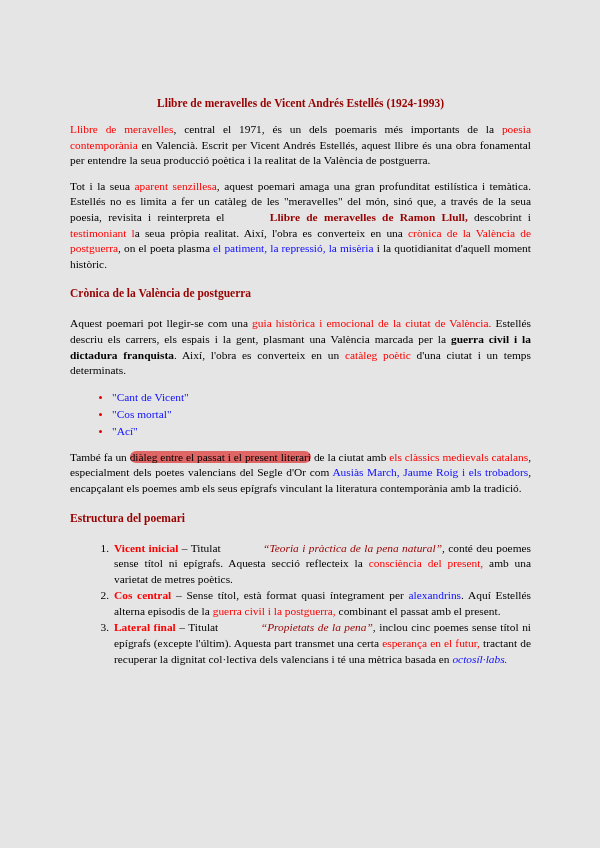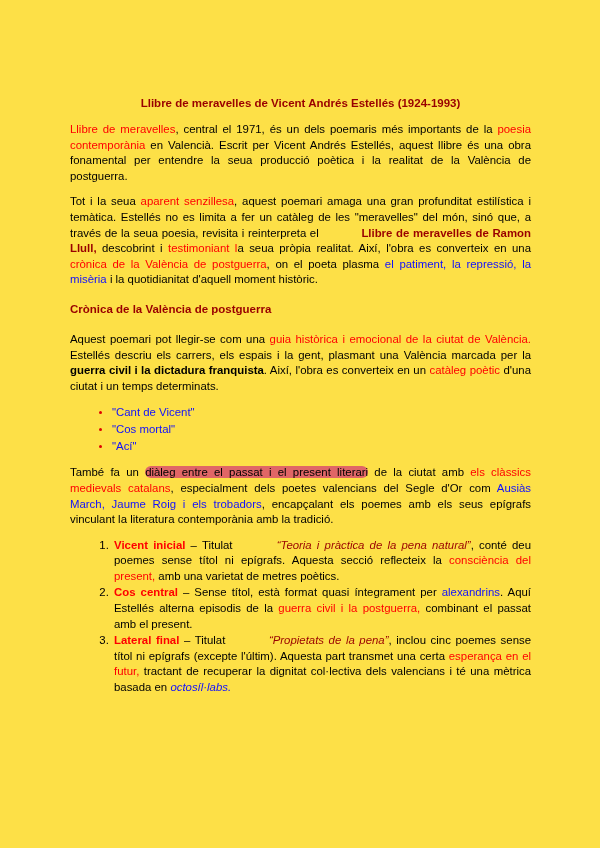--- a/index.html
+++ b/index.html
@@ -12,21 +12,22 @@
     height: 848px;
     overflow: hidden;
     font-family: "Liberation Sans", sans-serif;
     color: #000000;
   }
   .page {
     box-sizing: border-box;
     width: 600px;
     height: 848px;
     padding: 96px 69px 40px 70px;
-    background: #fde047;
+    background: #e5e5e5;
+    font-family: Liberation Serif, serif;
   }
   .doc-title {
     font-size: 11.5px;
     line-height: 15px;
     font-weight: bold;
     text-align: center;
     color: var(--maroon);
     margin: 0 0 11px 0;
   }
   p.doc-par {
@@ -77,19 +78,20 @@
       <p class="doc-par"><span class="c-red">Llibre de meravelles</span><span>, central el 1971, és un dels poemaris més importants de la </span><span class="c-red">poesia contemporània</span><span> en Valencià. Escrit per Vicent Andrés Estellés, aquest llibre és una obra fonamental per entendre la seua producció poètica i la realitat de la València de postguerra.</span></p>
       <p class="doc-par"><span>Tot i la seua </span><span class="c-red">aparent senzillesa</span><span>, aquest poemari amaga una gran profunditat estilística i temàtica. Estellés no es limita a fer un catàleg de les "meravelles" del món, sinó que, a través de la seua poesia, revisita i reinterpreta el </span><span class="c-maroon b">Llibre de meravelles de Ramon Llull,</span><span> descobrint i </span><span class="c-red">testimoniant l</span><span>a seua pròpia realitat. Així, l'obra es converteix en una </span><span class="c-red">crònica de la València de postguerra</span><span>, on el poeta plasma </span><span class="c-blue">el patiment, la repressió, la misèria</span><span> i la quotidianitat d'aquell moment històric.</span></p>
       <h2 class="doc-heading">Crònica de la València de postguerra</h2>
       <p class="doc-par"><span>Aquest poemari pot llegir-se com una </span><span class="c-red">guia històrica i emocional de la ciutat de València.</span><span> Estellés descriu els carrers, els espais i la gent, plasmant una València marcada per la </span><span class="b">guerra civil i la dictadura franquista</span><span>. Així, l'obra es converteix en un </span><span class="c-red">catàleg poètic</span><span> d'una ciutat i un temps determinats.</span></p>
       <ul class="doc-bullets">
         <li><span class="c-blue">"Cant de Vicent"</span></li>
         <li><span class="c-blue">"Cos mortal"</span></li>
         <li><span class="c-blue">"Ací"</span></li>
       </ul>
       <p class="doc-par"><span>També fa un </span><span class="hl">diàleg entre el passat i el present literari</span><span> de la ciutat amb </span><span class="c-red">els clàssics medievals catalans</span><span>, especialment dels poetes valencians del Segle d'Or com </span><span class="c-blue">Ausiàs March, Jaume Roig i els trobadors</span><span>, encapçalant els poemes amb els seus epígrafs vinculant la literatura contemporània amb la tradició.</span></p>
+      <h2 class="doc-heading">Estructura del poemari</h2>
       <ol class="doc-numbers">
         <li><span class="c-red b">Vicent inicial</span><span> – Titulat </span><span class="c-maroon i">“Teoria i pràctica de la pena natural”</span><span>, conté deu poemes sense títol ni epígrafs. Aquesta secció reflecteix la </span><span class="c-red">consciència del present,</span><span> amb una varietat de metres poètics.</span></li>
         <li><span class="c-red b">Cos central</span><span> – Sense títol, està format quasi íntegrament per </span><span class="c-blue">alexandrins</span><span>. Aquí Estellés alterna episodis de la </span><span class="c-red">guerra civil i la postguerra,</span><span> combinant el passat amb el present.</span></li>
         <li><span class="c-red b">Lateral final</span><span> – Titulat </span><span class="c-maroon i">“Propietats de la pena”</span><span>, inclou cinc poemes sense títol ni epígrafs (excepte l'últim). Aquesta part transmet una certa </span><span class="c-red">esperança en el futur,</span><span> tractant de recuperar la dignitat col·lectiva dels valencians i té una mètrica basada en </span><span class="c-blue i">octosíl·labs.</span></li>
       </ol>
     </div>
 </div>
 
 </body></html>

